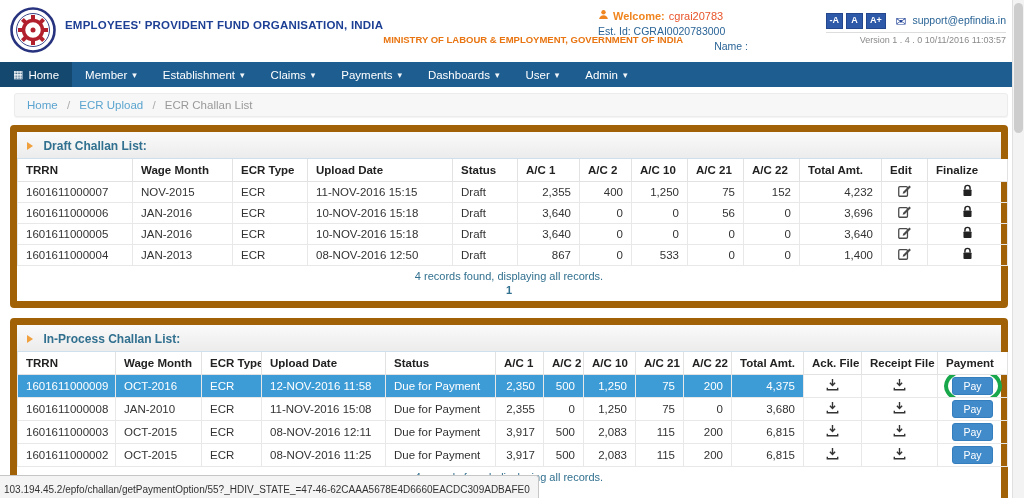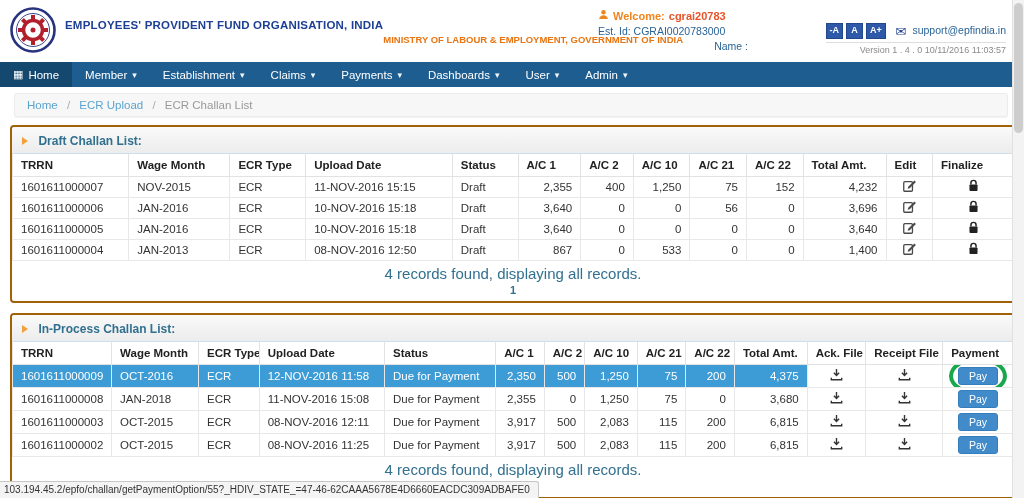--- a/index.html
+++ b/index.html
@@ -8,24 +8,24 @@
   #page{position:relative;width:1024px;height:498px;background:#fff;overflow:hidden;margin:0 auto}
 
   
   .header{position:relative;height:62px;background:#fff}
   .brand{position:absolute;left:10px;top:7px;display:flex;align-items:center;gap:9px}
   .titles{display:flex;flex-direction:row}
   .org{color:#1d3f94;font-weight:bold;font-size:11.5px;letter-spacing:.2px}
   .ministry{color:#e87511;font-weight:bold;font-size:9.5px;margin-top:15px}
   .welcome-block{position:absolute;left:598px;top:9px;font-size:11px;min-width:150px}
   .w1{color:#f0851f;font-weight:bold;display:flex;align-items:center;gap:4px}
-  .wu{color:#e8542a;font-weight:bold}
+  .wu{color:#e8542a;font-weight:normal}
   .estid{color:#2a6496;margin-top:3px;font-size:10.5px}
   .nm{color:#2a6496;text-align:right;margin-top:3px;font-size:10.5px}
-  .right-block{position:absolute;right:18px;top:23px;text-align:right;font-size:10.5px}
+  .right-block{position:absolute;right:18px;top:13px;text-align:right;font-size:10.5px}
   .fz{display:inline-block;background:#2e58a8;color:#fff;border:1px solid #24468c;font-size:9px;padding:2px 3px;min-width:17px;height:16px;line-height:1.1;cursor:pointer;font-family:inherit;font-weight:bold;vertical-align:middle}
   .mail-ico{color:#1d3f94;font-size:13px;margin-left:7px;vertical-align:middle}
   .email{color:#2a6496;margin-left:3px;cursor:pointer}
   .r2{margin-top:4px;color:#444}
   .lang-link{color:#337ab7;cursor:pointer}
   .hindi{font-weight:bold}
   .sep{color:#999;margin:0 3px}
   .logout-ico{margin-left:7px}
   .logout-ico svg{vertical-align:-1px}
   .r3{margin-top:3px;padding-top:2px;border-top:1px solid #ddd;color:#8a8a8a;font-size:9px}
@@ -36,40 +36,40 @@
   .nav-home{background:#14486f}
   .caret{font-size:9px;opacity:.95}
   .nav-ico{font-size:11px;line-height:1}
 
   
   .breadcrumb{margin:6px 16px 8px 14px;background:#f7f7f7;border:1px solid #ececec;border-radius:3px;padding:5px 12px;font-size:11.5px;color:#999;box-shadow:0 1px 1px rgba(0,0,0,.05)}
   .bc-link{color:#5ba4cf;cursor:pointer}
   .bc-sep{margin:0 6px;color:#aaa}
 
   
-  .panel{margin:0 8px 10px 10px;border:2px solid #a16207;border-radius:4px;background:#fff}
+  .panel{margin:0 16px 10px 10px;border:7px solid #a16207;border-radius:4px;background:#fff}
   .panel-head{background:linear-gradient(#fafafa,#ececec);border-bottom:1px solid #cfe0ec;padding:4px 10px;border-radius:3px 3px 0 0;cursor:pointer}
   .arrow{display:inline-block;width:0;height:0;border-left:6px solid #f0a03c;border-top:4px solid transparent;border-bottom:4px solid transparent;margin-right:6px}
   .panel-title{color:#31708f;font-weight:bold;font-size:12px}
   table.grid{width:100%;border-collapse:collapse;table-layout:fixed}
   .grid th{font-size:11.5px;font-weight:bold;color:#222;text-align:left;padding:5px 8px;border:1px solid #e2e2e2;border-top:none;background:#fff;overflow:hidden;white-space:nowrap}
   .grid td{font-size:11.5px;color:#333;padding:4px 8px;border:1px solid #e8e8e8;overflow:hidden;white-space:nowrap}
   .grid td.num{text-align:right}
   .grid td.icon-cell{text-align:center;padding:2px}
   .grid td.sel{background:#3d9bd5;color:#fff}
   .icon-btn{display:inline-block;cursor:pointer;line-height:1}
   .pay-btn{background:#428bca;border:1px solid #357ebd;color:#fff;font-size:10.5px;padding:2px 10px;border-radius:3px;cursor:pointer;font-family:inherit}
   .pay-cell{position:relative}
   .green-circle{position:absolute;left:50%;top:50%;transform:translate(-50%,-50%);width:58px;height:38px;border:4px solid #18a84b;border-radius:50%;pointer-events:none;z-index:9}
   .panel-foot{text-align:center;padding:4px 0 5px}
-  .records{color:#31708f;font-size:15px}
+  .records{color:#31708f;font-size:11px}
   .page-num{color:#31708f;font-size:11px;font-weight:bold;margin-top:2px}
 
   
-  .status-bar{position:absolute;left:0;bottom:0;background:#f4f4f4;border:1px solid #c6c6c6;border-left:none;border-bottom:none;padding:2px 8px 3px 4px;font-size:10px;color:#333;border-top-right-radius:3px;max-width:540px;white-space:nowrap;overflow:hidden;z-index:20}
+  .status-bar{position:absolute;left:0;bottom:0;background:#f4f4f4;border:1px solid #c6c6c6;border-left:none;border-bottom:none;padding:8px 8px 3px 4px;font-size:10px;color:#333;border-top-right-radius:3px;max-width:540px;white-space:nowrap;overflow:hidden;z-index:20}
   .scrollbar{position:absolute;right:0;top:0;bottom:0;width:12px;background:#f3f3f3;border-left:1px solid #e0e0e0;z-index:15}
   .scroll-thumb{position:absolute;left:1px;right:1px;top:3px;height:130px;background:#cdcdcd;border-radius:5px}
 </style>
 </head>
 <body>
 
 <div id="page">
 
   <div class="header">
     <div class="brand">
@@ -325,21 +325,21 @@
                   <path d="M1.4 10.4v2.2h11.2v-2.2" fill="none" stroke="#333" stroke-width="1.5"></path>
                 </svg></span></td>
             <td class="icon-cell"><span class="icon-btn"><svg width="13" height="13" viewBox="0 0 14 14">
                   <path d="M7 1.2v6.6M4.2 5.2 7 8l2.8-2.8" fill="none" stroke="#333" stroke-width="1.5"></path>
                   <path d="M1.4 10.4v2.2h11.2v-2.2" fill="none" stroke="#333" stroke-width="1.5"></path>
                 </svg></span></td>
             <td class="icon-cell pay-cell"><button class="pay-btn">Pay</button><div class="green-circle"></div></td>
           </tr>
           <tr>
             <td>1601611000008</td>
-            <td>JAN-2018</td>
+            <td>JAN-2010</td>
             <td>ECR</td>
             <td>11-NOV-2016 15:08</td>
             <td>Due for Payment</td>
             <td class="num">2,355</td>
             <td class="num">0</td>
             <td class="num">1,250</td>
             <td class="num">75</td>
             <td class="num">0</td>
             <td class="num">3,680</td>
             <td class="icon-cell"><span class="icon-btn"><svg width="13" height="13" viewBox="0 0 14 14">

